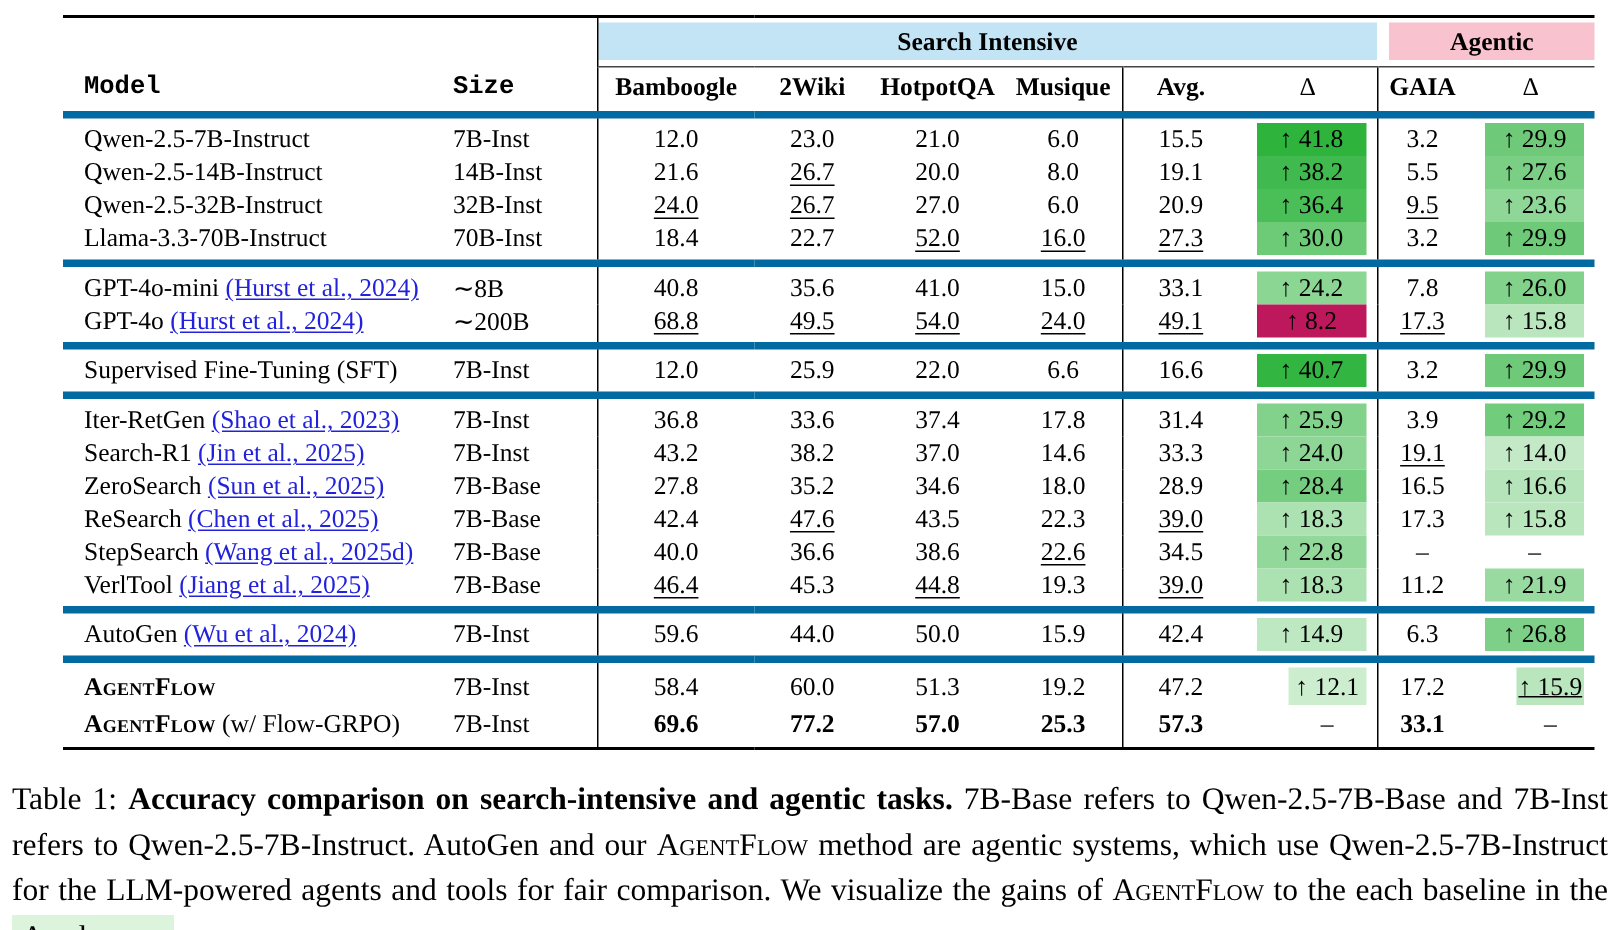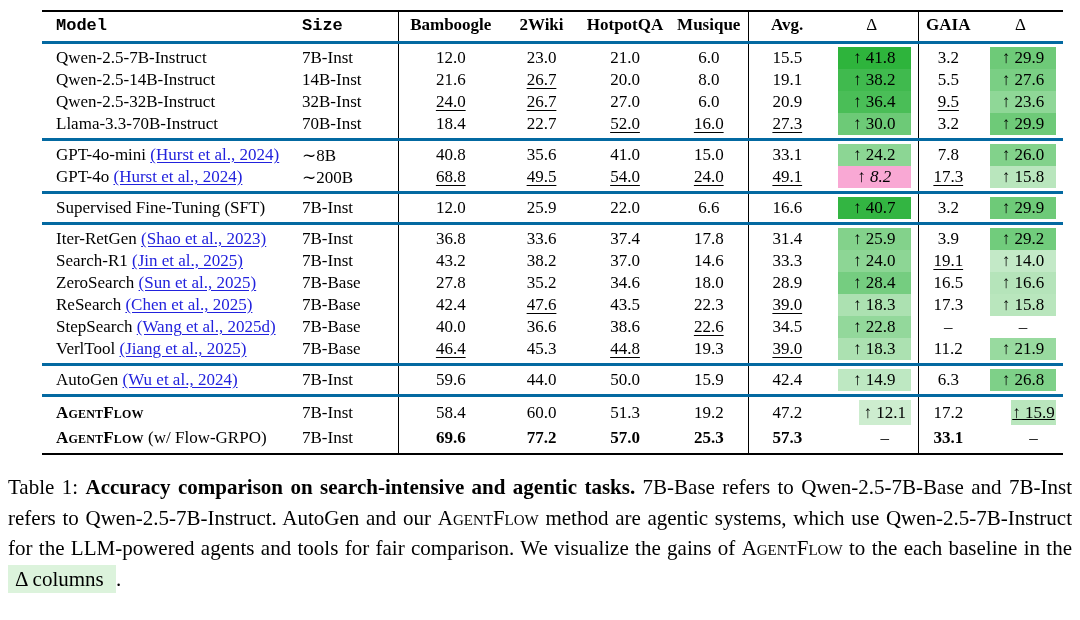--- a/index.html
+++ b/index.html
@@ -26,21 +26,21 @@
 
   tr.colhead th{
     font-weight:bold;vertical-align:bottom;text-align:center;
     padding:3px 0 6px;border-bottom:2px solid #000;
   }
   tr.colhead th.rt{border-top:1px solid #444;}
   tr.colhead th.al{text-align:left;font-family:Liberation Mono, monospace;}
   tr.colhead th:first-child{padding-left:14px;}
   tr.colhead th.dh{font-weight:normal;}
 
-  tbody{border-top:3px solid #0369a1;}
+  tbody{border-top:5px solid #0369a1;}
   td{height:22px;padding:0;vertical-align:middle;}
   tbody tr:first-child td{padding-top:3px;}
   tbody tr:last-child td{padding-bottom:3px;}
   tbody.g5 td{height:25px;}
   td.model{text-align:left;padding-left:14px;white-space:nowrap;overflow:hidden;}
   td.size{text-align:left;white-space:nowrap;}
   td.num{text-align:center;}
   td.dcol{padding-left:12px;padding-right:7px;}
   .dcell{height:100%;min-height:22px;line-height:22px;text-align:center;}
   tbody.g5 .dcell{min-height:25px;line-height:25px;margin-left:21px;}
@@ -69,20 +69,29 @@
       <col class="c3">
       <col class="c4">
       <col class="c5">
     <col class="c6">
       <col class="c7">
       <col class="c8">
       <col class="c9">
       <col class="c10">
   </colgroup>
   <thead>
+    <tr class="band-row">
+      <td colspan="2"></td>
+      <td colspan="6" class="vl">
+        <div class="band blue" style="background: rgb(195, 228, 245);">Search Intensive</div>
+      </td>
+      <td colspan="2">
+        <div class="band pink" style="background: rgb(248, 195, 206);">Agentic</div>
+      </td>
+    </tr>
     <tr class="colhead">
       <th class="al">Model</th>
       <th class="al">Size</th>
       <th class="vl rt">Bamboogle</th>
       <th class="rt">2Wiki</th>
       <th class="rt">HotpotQA</th>
       <th class="rt">Musique</th>
       <th class="vl rt">Avg.</th>
       <th class="rt dh">Δ</th>
       <th class="vl rt">GAIA</th>
@@ -174,21 +183,21 @@
       </tr>
       <tr>
         <td class="model"><span>GPT-4o</span> <a class="cite" href="#">(Hurst et al., 2024)</a></td>
         <td class="size">∼200B</td>
         <td class="num vl"><span class="ul ">68.8</span></td>
         <td class="num"><span class="ul ">49.5</span></td>
         <td class="num"><span class="ul ">54.0</span></td>
         <td class="num"><span class="ul ">24.0</span></td>
         <td class="num vl"><span class="ul ">49.1</span></td>
         <td class="dcol">
-          <div class="dcell" style="background: #f9a8d4; font-style: italic;">↑ 8.2</div>
+          <div class="dcell" style="background: #be185d;">↑ 8.2</div>
         </td>
         <td class="num vl"><span class="ul ">17.3</span></td>
         <td class="dcol">
           <div class="dcell" style="background: rgb(185, 230, 189);">↑ 15.8</div>
         </td>
       </tr>
     </tbody>
     <tbody class="group g2">
       <tr>
         <td class="model"><span>Supervised Fine-Tuning (SFT)</span></td>

